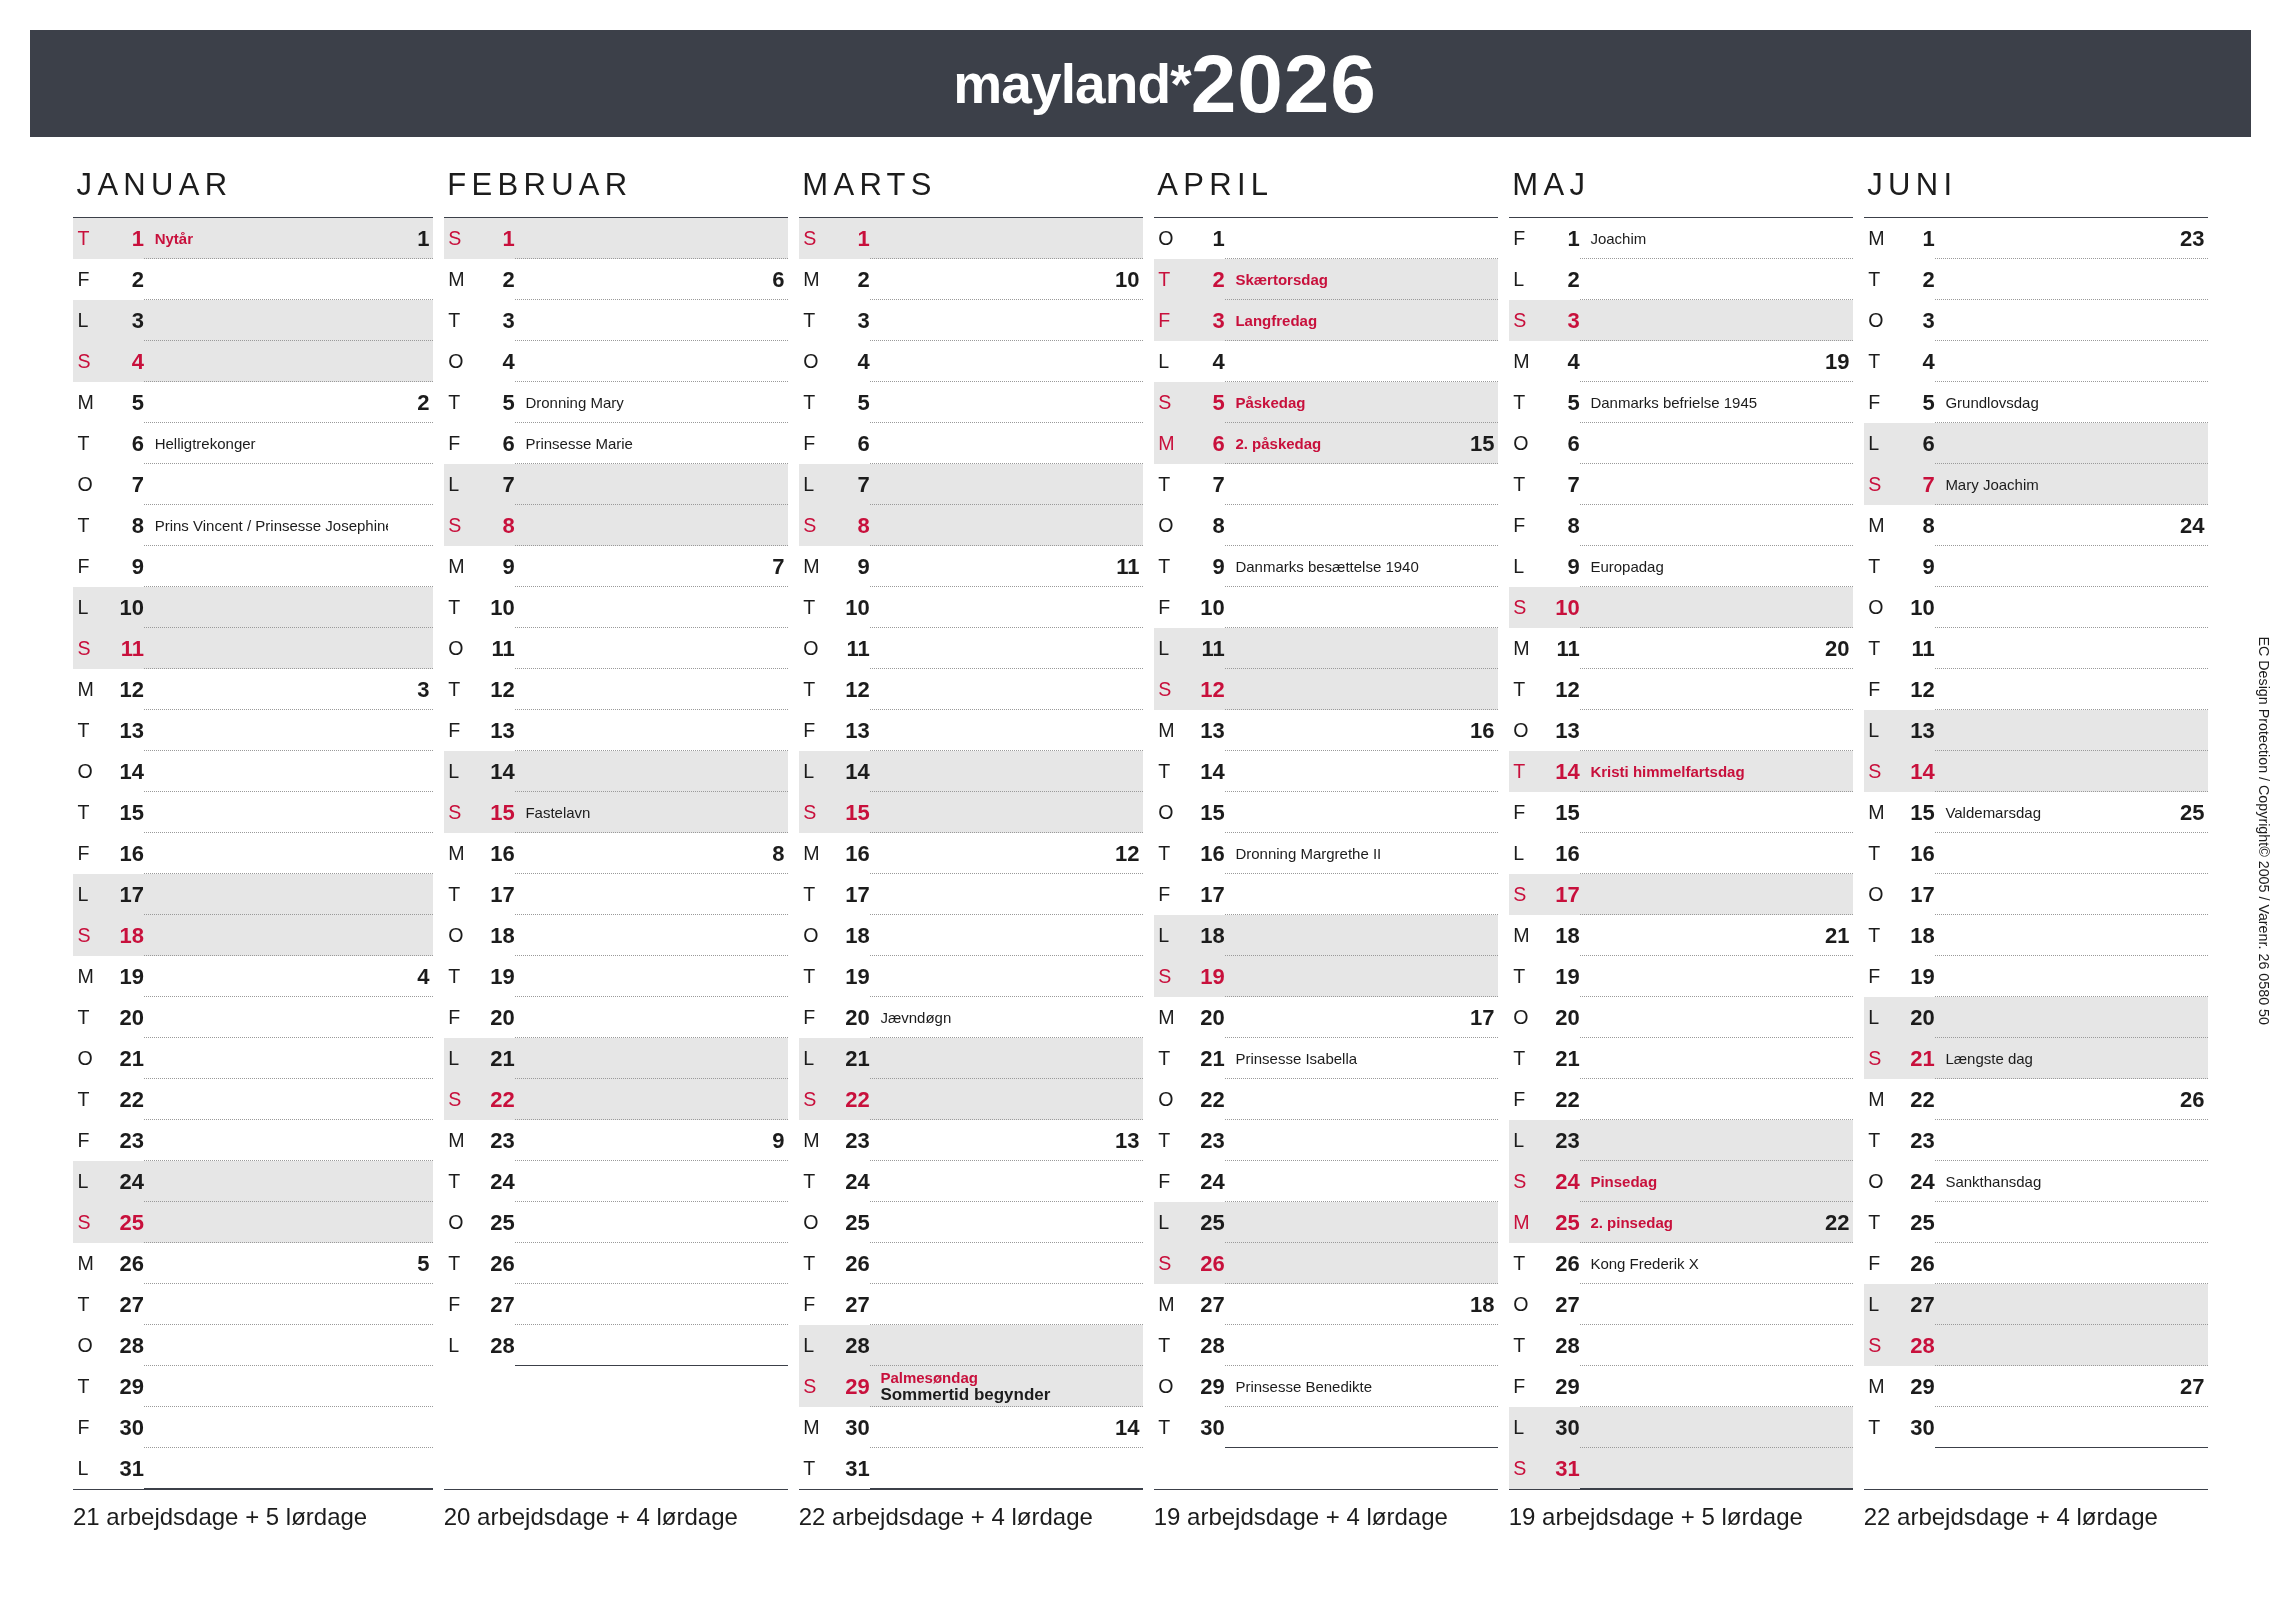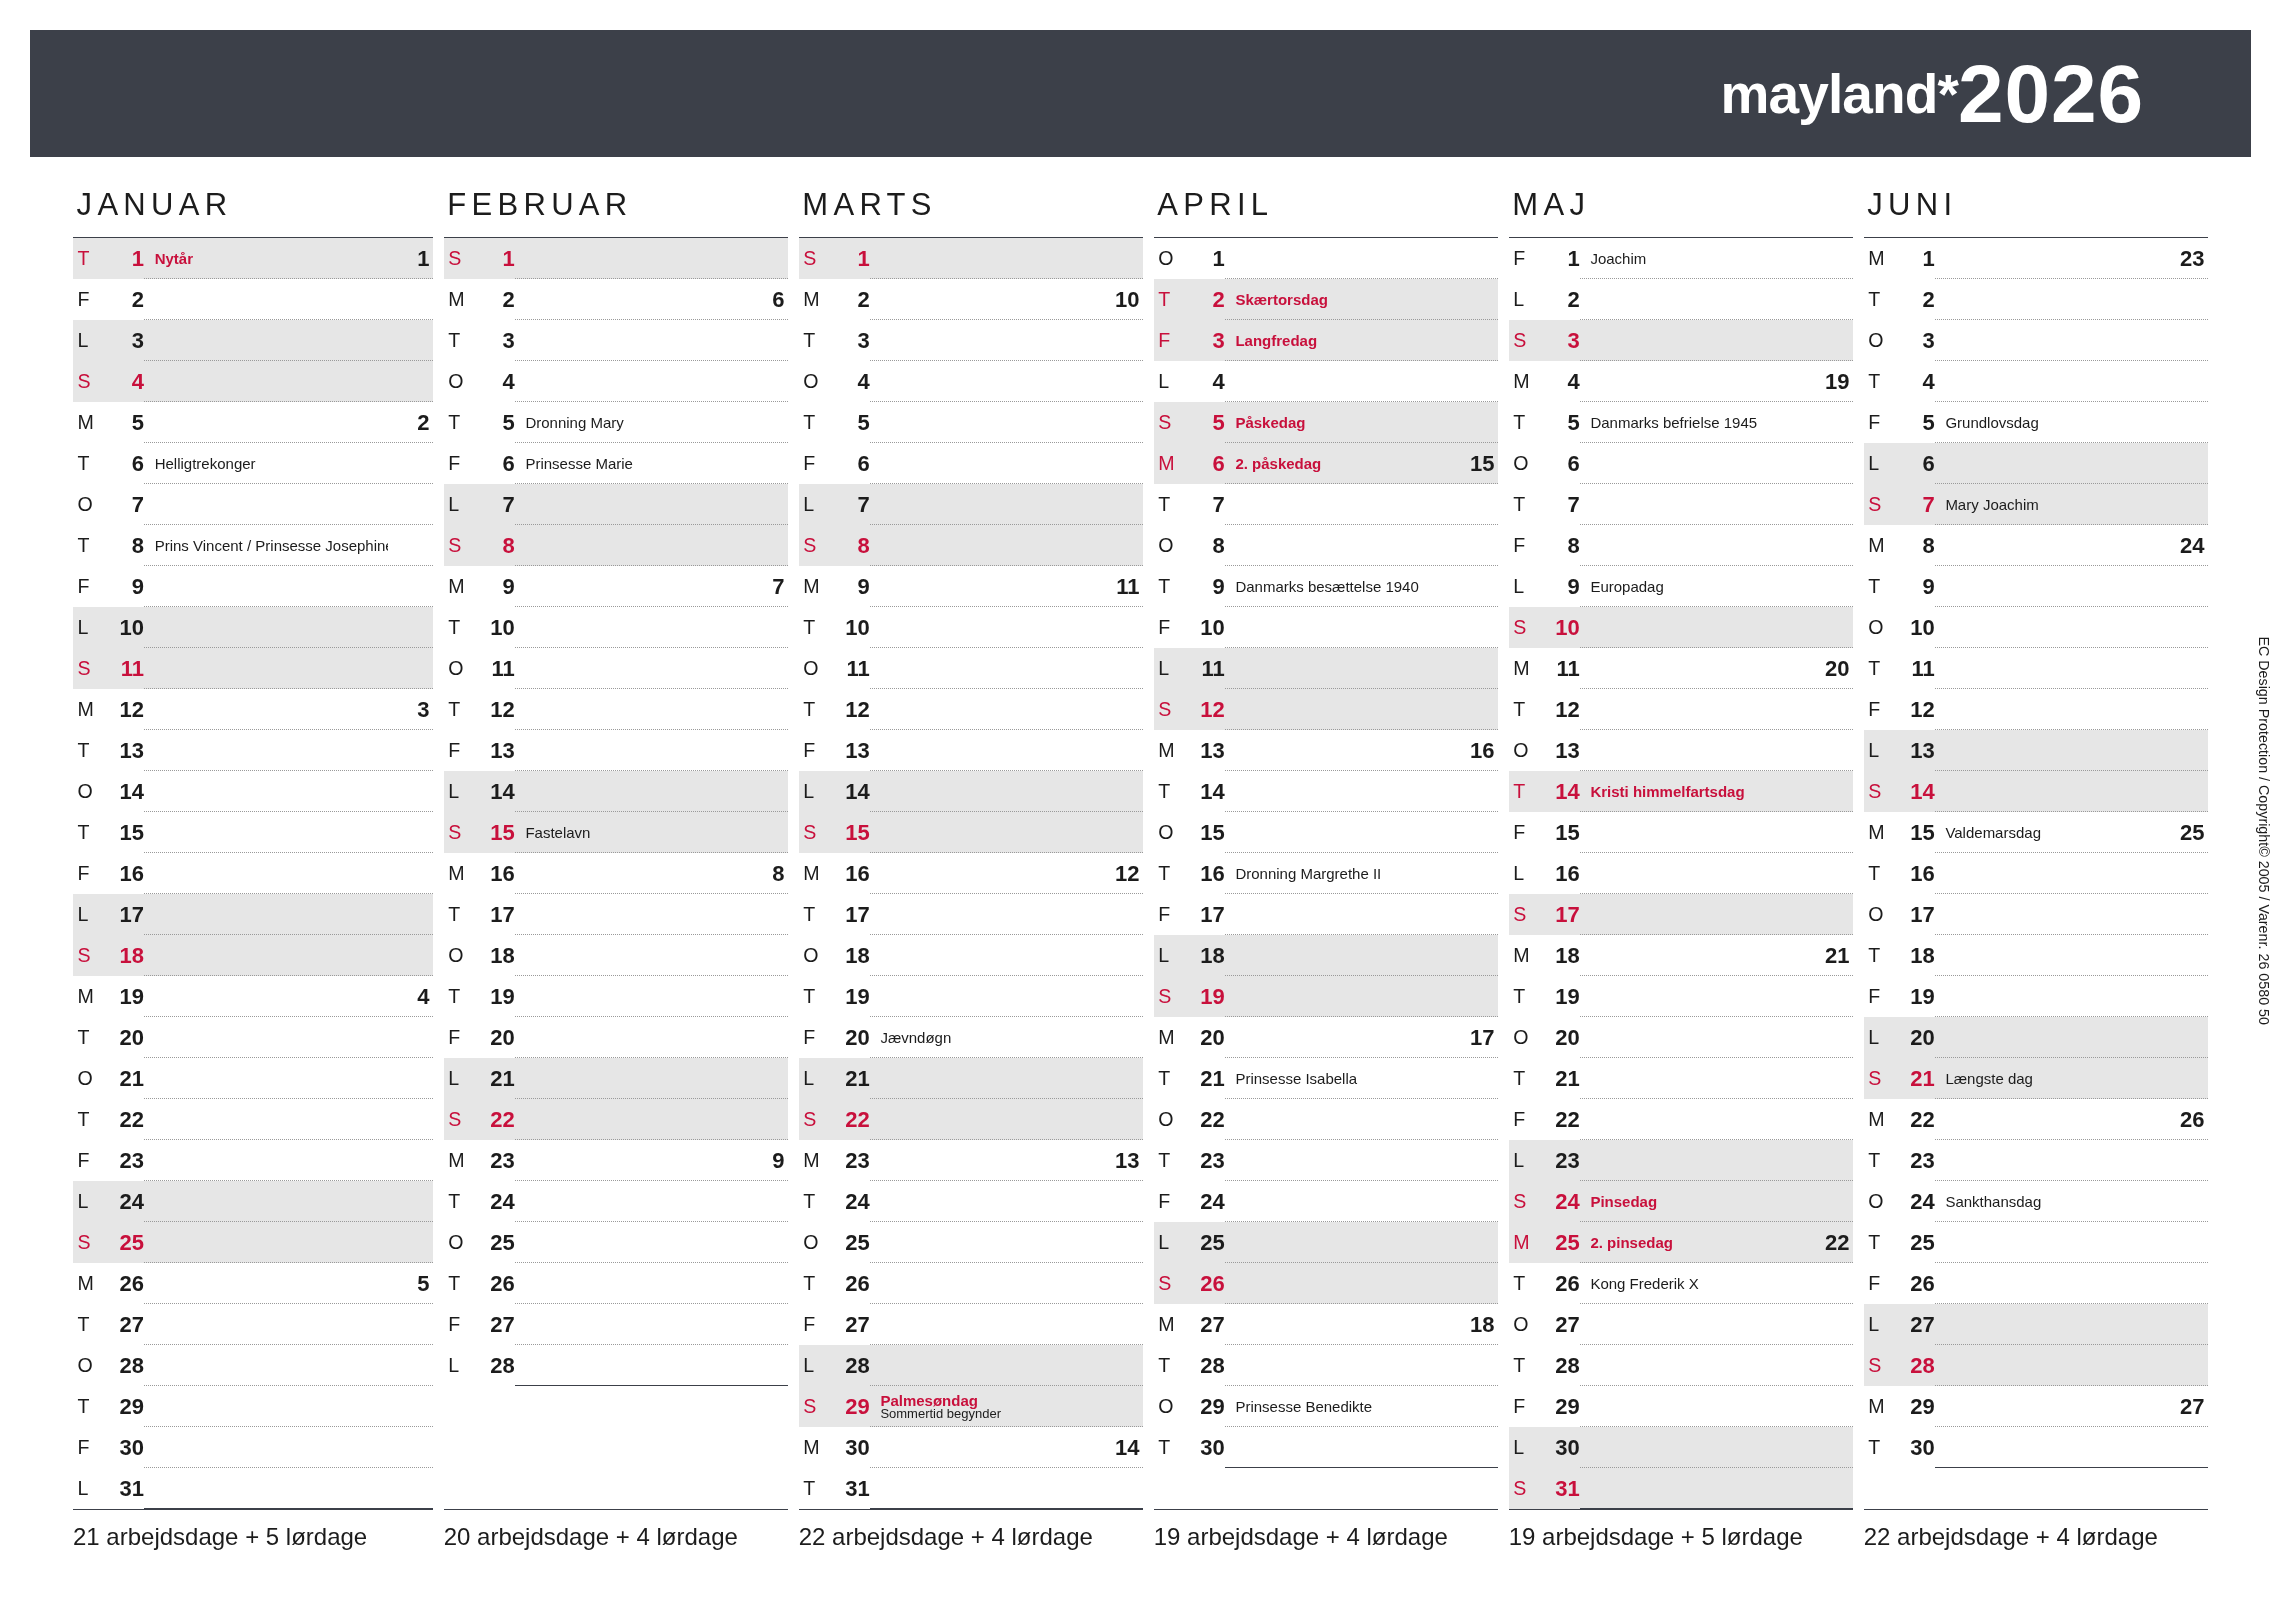--- a/index.html
+++ b/index.html
@@ -18,24 +18,24 @@
     width: 2281px;
     height: 1622px;
     box-sizing: border-box;
     padding: 30px 30px 18px 30px;
     position: relative;
     background: #ffffff;
   }
   
   .header {
     background: #3c4049;
-    height: 127px;
+    height: 107px;
     display: flex;
     align-items: center;
-    justify-content: flex-end;
+    justify-content: center;
     padding: 0 107px 0 156px;
     box-sizing: border-box;
   }
   .brand {
     color: #ffffff;
     font-size: 55px;
     font-weight: bold;
     letter-spacing: -0.9px;
   }
   .brand .star { font-size: 55px; }
@@ -98,21 +98,21 @@
   .day .note {
     flex: 1;
     font-size: 15px;
     color: #1c1c1c;
     padding-left: 10.7px;
     line-height: 1.15;
     white-space: nowrap;
     overflow: hidden;
   }
   .day .note.redtext { color: #c8103c; font-weight: bold; }
-  .day .note .sub { color: #1c1c1c; font-weight: normal; display:block; font-size: 13px; margin-top:-1.8px;}
+  .day .note .sub { color: #1c1c1c; font-weight: bold; display:block; font-size: 17px; margin-top:-1.8px;}
   .day .wk {
     width: 41px;
     font-size: 22px;
     font-weight: bold;
     text-align: right;
     color: #1c1c1c;
     padding-right: 3.6px;
   }
   
   .day::after {

